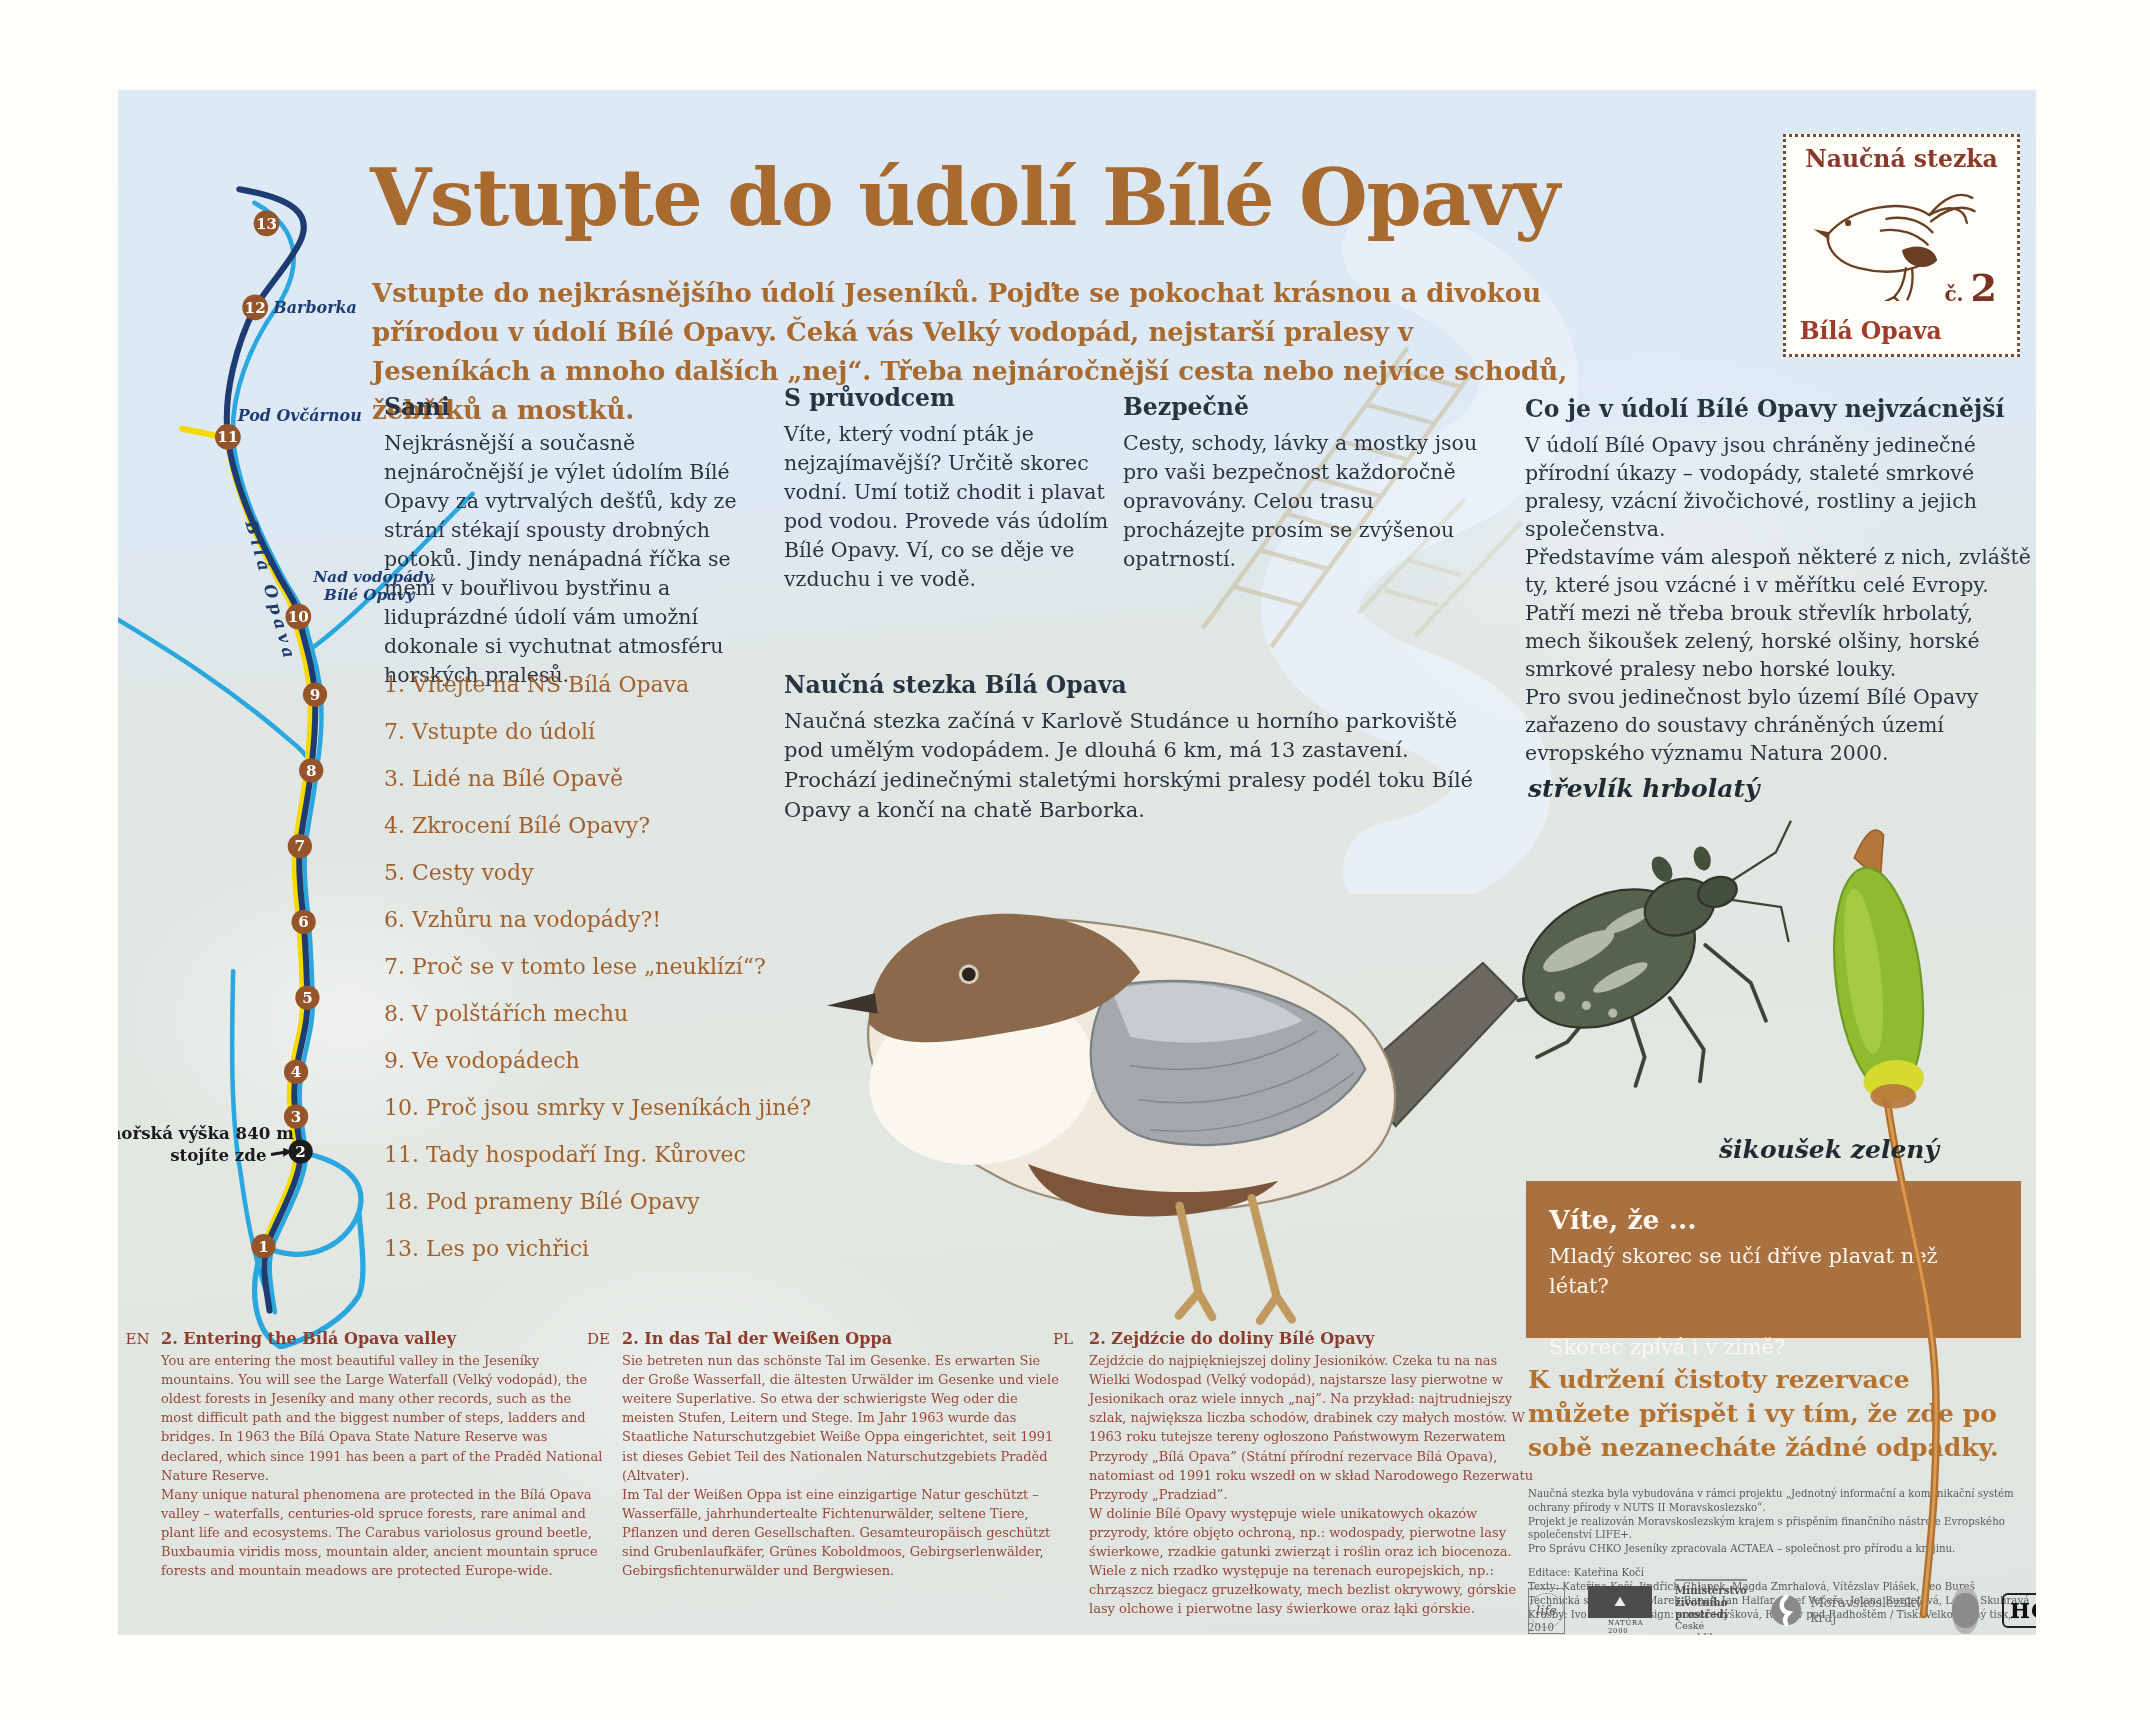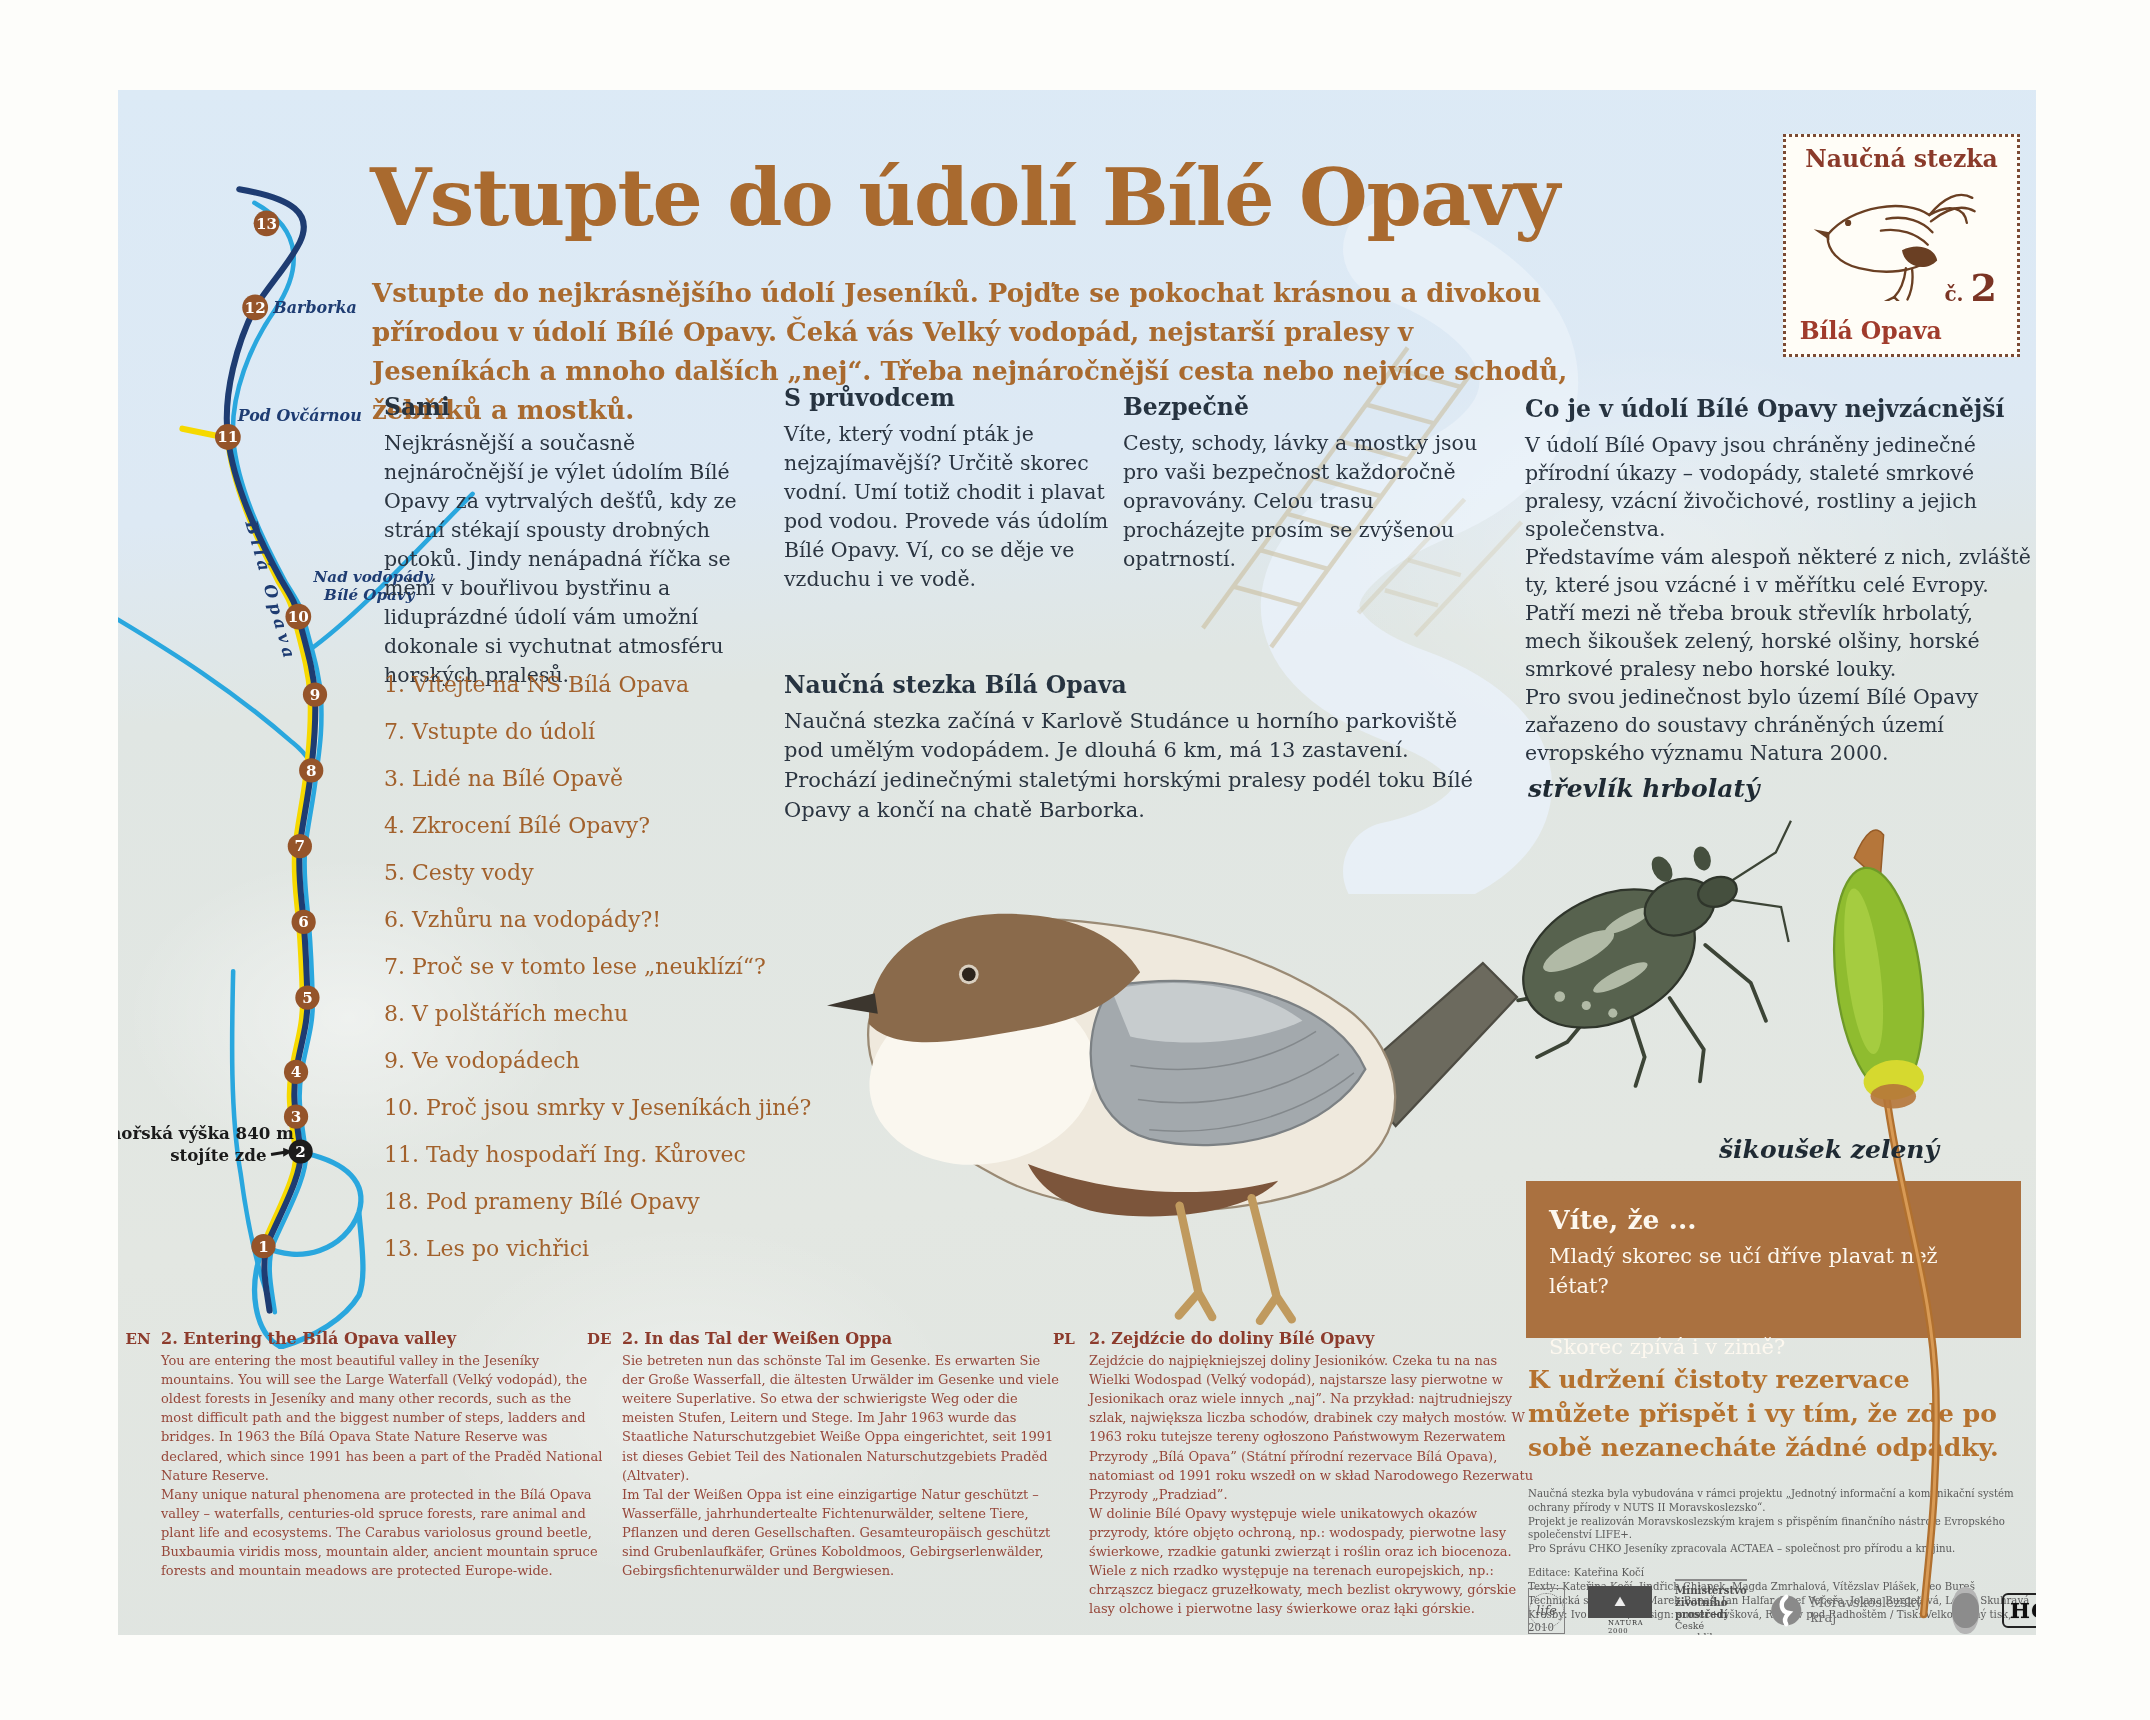--- a/index.html
+++ b/index.html
@@ -45,21 +45,21 @@
   .moss-label{left:1510px;top:1045px;width:311px;text-align:right;}
   
   .factbox{left:1408px;top:1091px;width:495px;height:157px;background:#aa7140;
            box-sizing:border-box;padding:23px 23px;z-index:3;}
   .factbox-h{color:#fdf8ef;font-weight:bold;font-size:26.6px;margin-bottom:6px;}
   .factbox-b{color:#fdf8ef;font-size:21px;line-height:1.45;white-space:pre-line;}
   
   .clean{left:1410px;top:1273px;width:492px;color:#b5722f;font-weight:bold;
          font-size:25px;line-height:1.35;z-index:3;}
   
-  .lang-tag{font-weight:bold;font-size:15px;color:#8c3b2c;z-index:2;}
+  .lang-tag{font-weight:normal;font-size:15px;color:#8c3b2c;z-index:2;}
   .trans{width:444px;z-index:2;}
   .trans-h{font-weight:bold;font-size:16px;color:#8c3b2c;margin-bottom:3px;}
   .trans-b{font-size:13px;line-height:1.47;color:#96473a;white-space:pre-line;}
   
   .fine{left:1410px;top:1397px;width:504px;font-size:10.2px;line-height:1.35;color:#5a5a5a;z-index:2;}
   .fine .blk{margin-bottom:10.6px;}
   .logos{left:1410px;top:1490px;width:504px;height:61px;display:flex;align-items:center;gap:23px;z-index:2;}
   .logo-life{width:49px;height:44px;border:1.5px solid #818181;display:flex;align-items:center;justify-content:center;}
   .logo-life .ring{width:33px;height:33px;border:1.5px dotted #7a7a7a;border-radius:50%;
       display:flex;align-items:center;justify-content:center;font-style:italic;font-size:13px;color:#555;}

